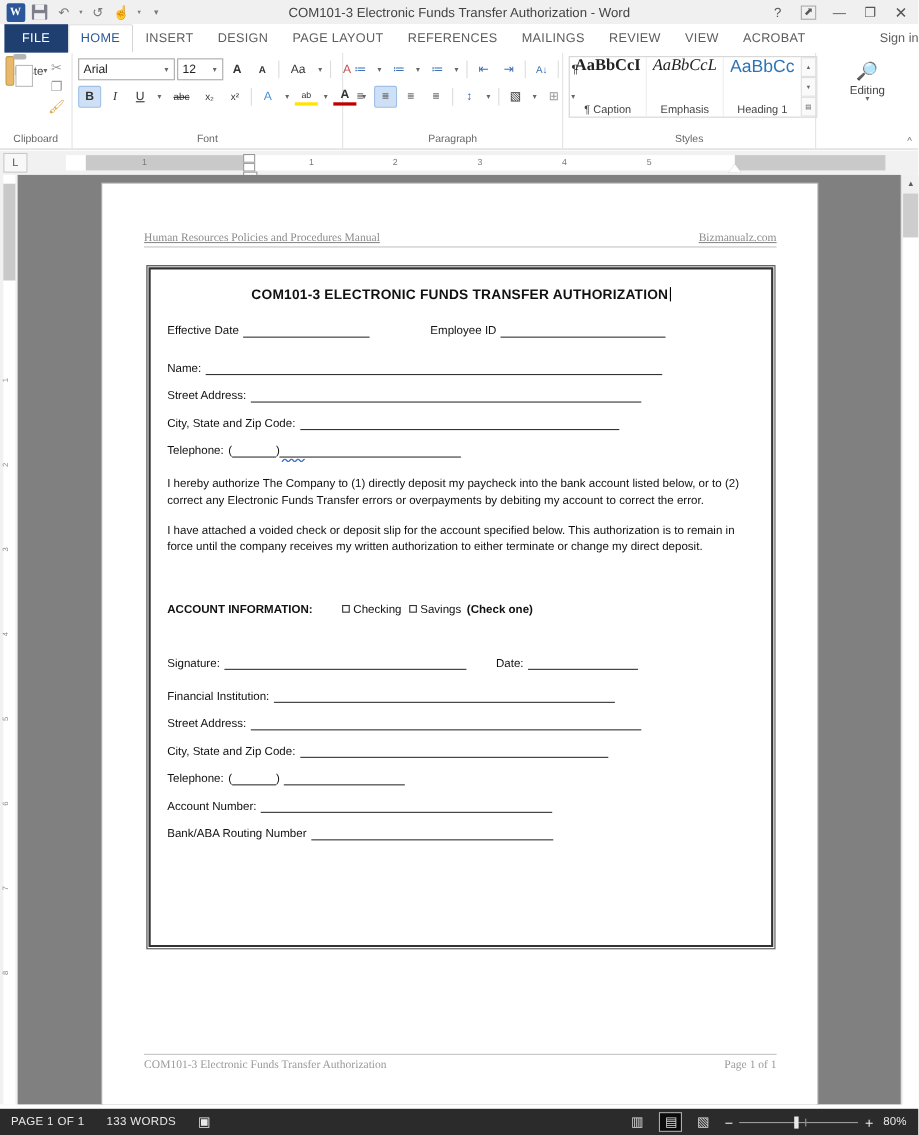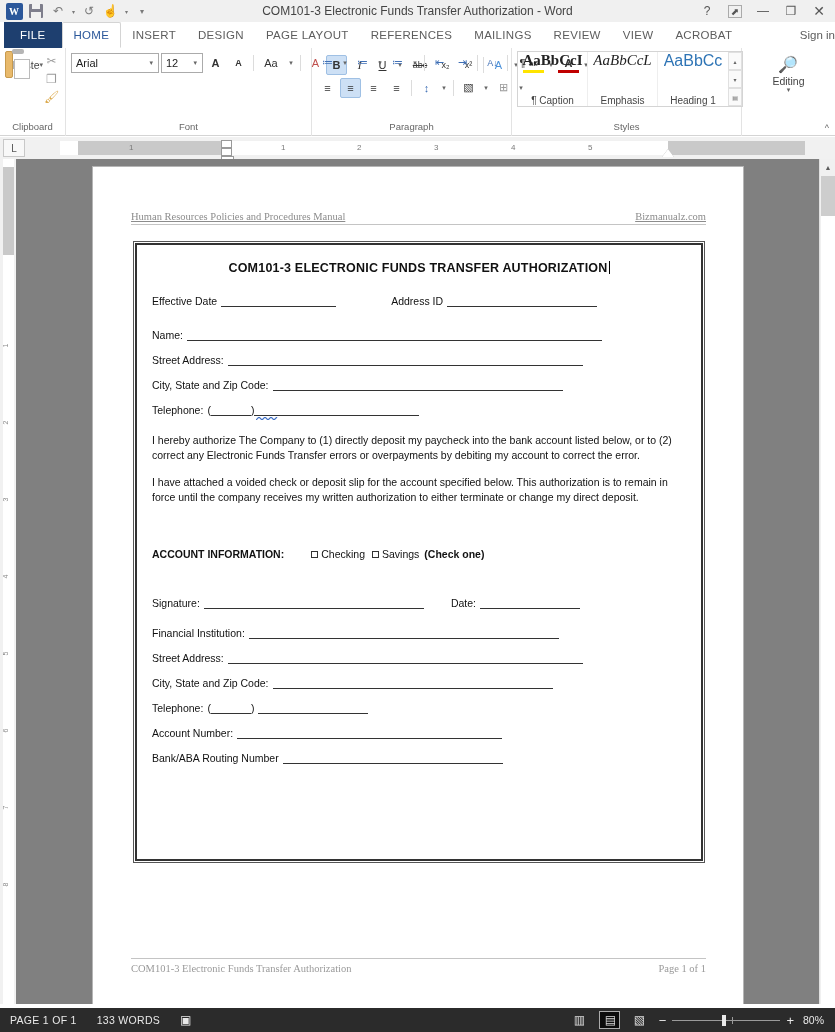--- a/index.html
+++ b/index.html
@@ -258,21 +258,21 @@
         <div class="clip-small">
           <div class="mini-ico">✂</div>
           <div class="mini-ico">❐</div>
           <div class="mini-ico" style="color:#d9a441;">🖌</div>
         </div>
       </div>
       <div class="rgroup-label">Clipboard</div>
     </div>
 
     <div class="rgroup g-font">
-      <div class="rgroup-body" style="">
+      <div class="rgroup-body" style="flex-direction:column;">
         <div class="frow">
           <div class="sel" style="width:88px;">
             <span class="nm">Arial</span>
             <span class="cv">▾</span>
           </div>
           <div class="sel" style="width:42px;">
             <span class="nm">12</span>
             <span class="cv">▾</span>
           </div>
           <div class="ib" style="font-weight:bold;">A</div>
@@ -423,21 +423,21 @@
       <div class="form-box">
         <div class="fb-inner">
 
           <div class="doc-title">
             <span>COM101-3 ELECTRONIC FUNDS TRANSFER AUTHORIZATION</span><span class="caret-bar"></span>
           </div>
 
           <div class="frow2" style="margin-top:20px;">
             <span class="lbl">Effective Date</span>
             <span class="ul" style="width:115px;margin-left:4px;height:12px;"></span>
-            <span class="lbl" style="margin-left:55px;">Address ID</span>
+            <span class="lbl" style="margin-left:55px;">Employee ID</span>
             <span class="ul" style="width:150px;margin-left:4px;height:12px;"></span>
           </div>
 
           <div class="frow2" style="margin-top:22px;">
             <span class="lbl">Name:</span>
             <span class="ul" style="width:415px;margin-left:4px;height:12px;"></span>
           </div>
           <div class="frow2" style="margin-top:13px;">
             <span class="lbl">Street Address:</span>
             <span class="ul" style="width:355px;margin-left:4px;height:12px;"></span>

